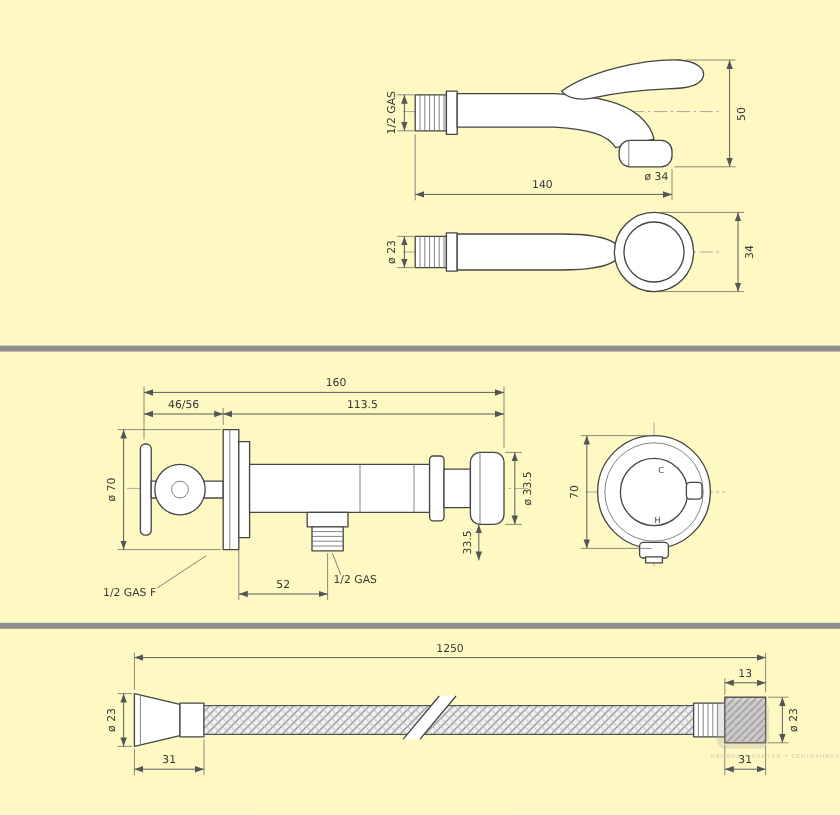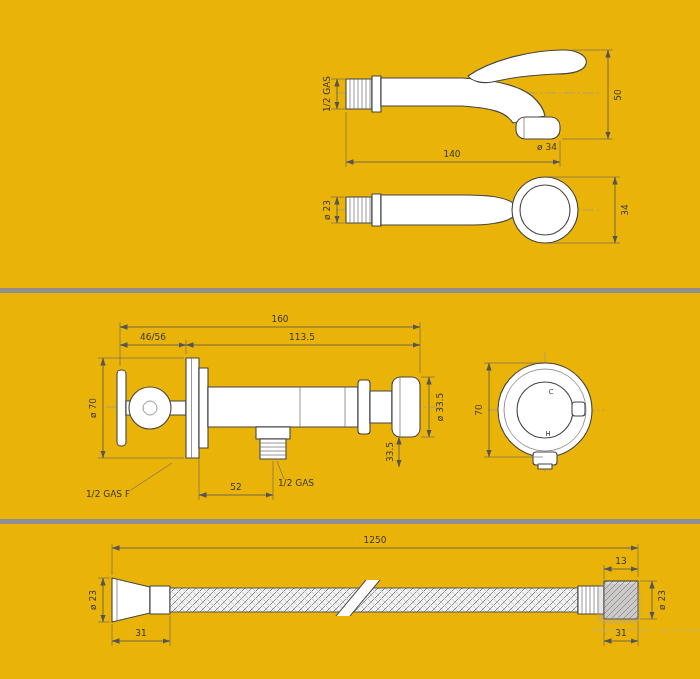--- a/index.html
+++ b/index.html
@@ -1,16 +1,16 @@
 <!DOCTYPE html>
 <html><head>
 <meta charset="utf-8">
 <style>
   html,body{margin:0;padding:0;background:#ffffff}
-  .stage{position:relative;width:700px;height:679px;background:#eab308;overflow:hidden}
+  .stage{position:relative;width:700px;height:679px;background:#fef9c3;overflow:hidden}
   svg{display:block}
   .shape{fill:#ffffff;stroke:#454545;stroke-width:1.1;stroke-linejoin:round}
   .ln{fill:none;stroke:#454545;stroke-width:1.1;stroke-linejoin:round}
   .thin{fill:none;stroke:#6b6b6b;stroke-width:0.7}
   .cl{stroke:#9a9a9a;stroke-width:0.7;stroke-dasharray:11 3 2 3;fill:none}
   .ext{stroke:#6a6a6a;stroke-width:0.65;fill:none}
   .dim-line{stroke:#555555;stroke-width:0.8;fill:none;marker-start:url(#arr);marker-end:url(#arr)}
   text.dim{font-family:"DejaVu Sans",sans-serif;font-size:9px;fill:#383838}
   text.small{font-size:6.8px}
   text.wm{font-family:"DejaVu Sans",sans-serif;font-size:5.8px;fill:#b5afa9;letter-spacing:.5px}

